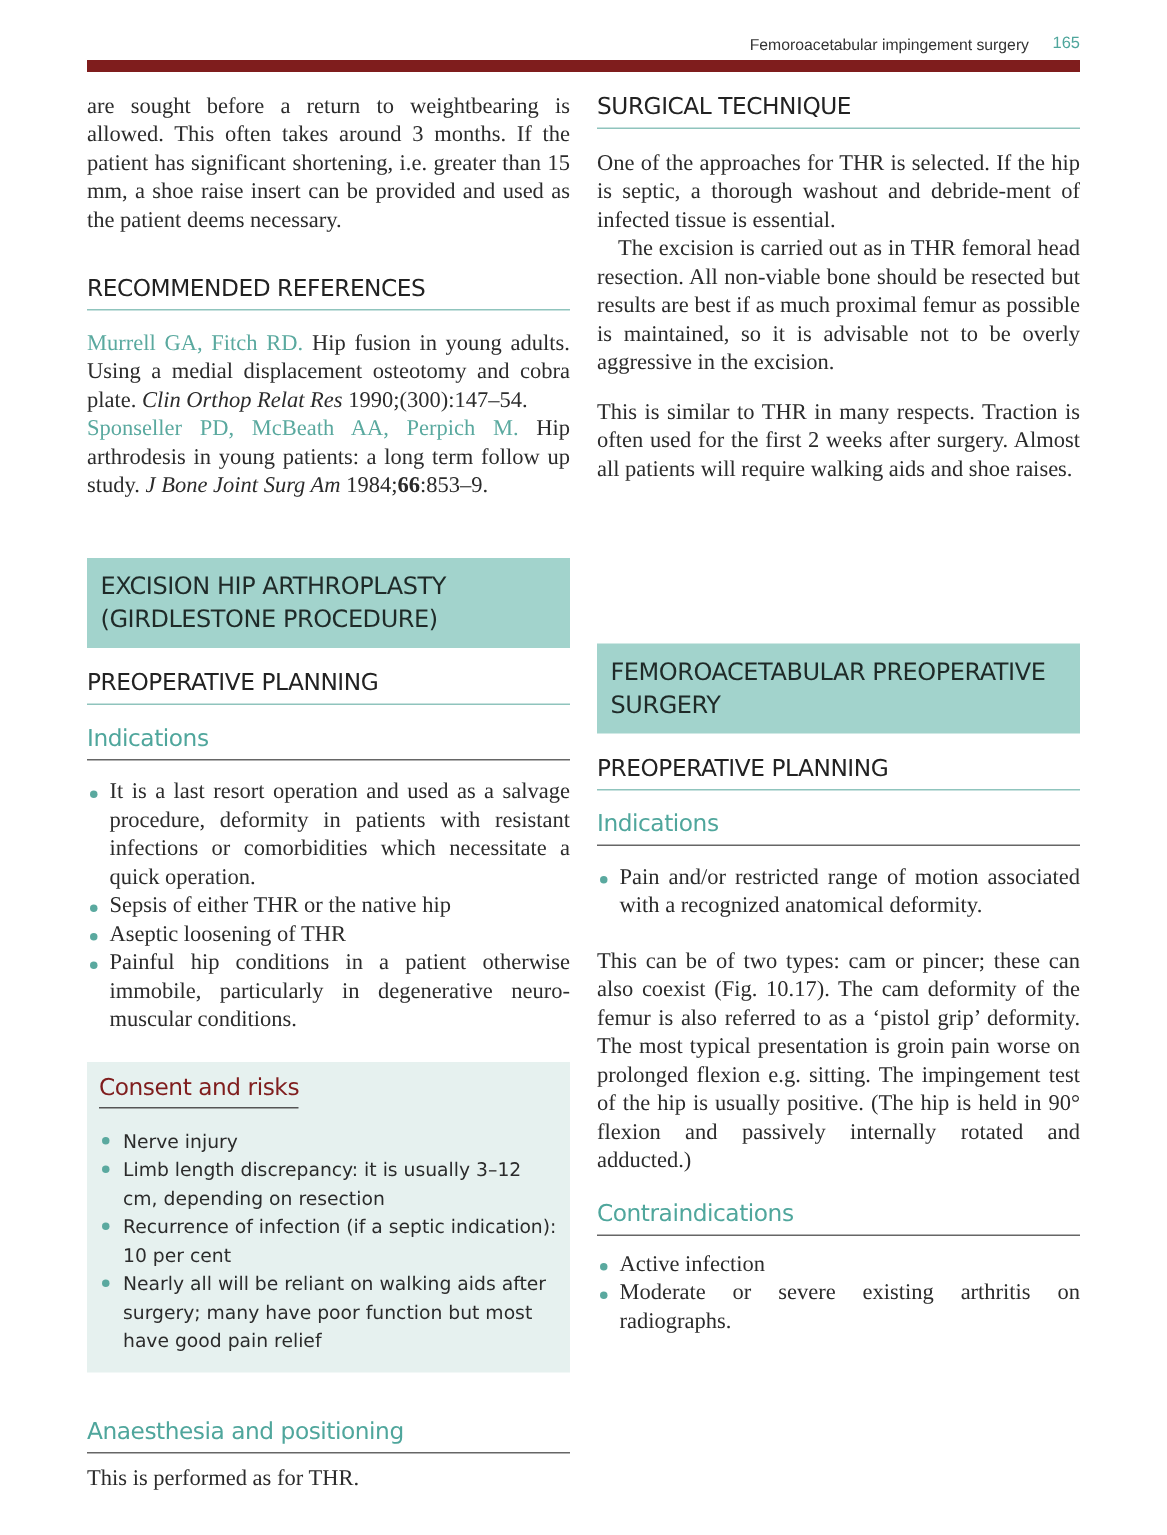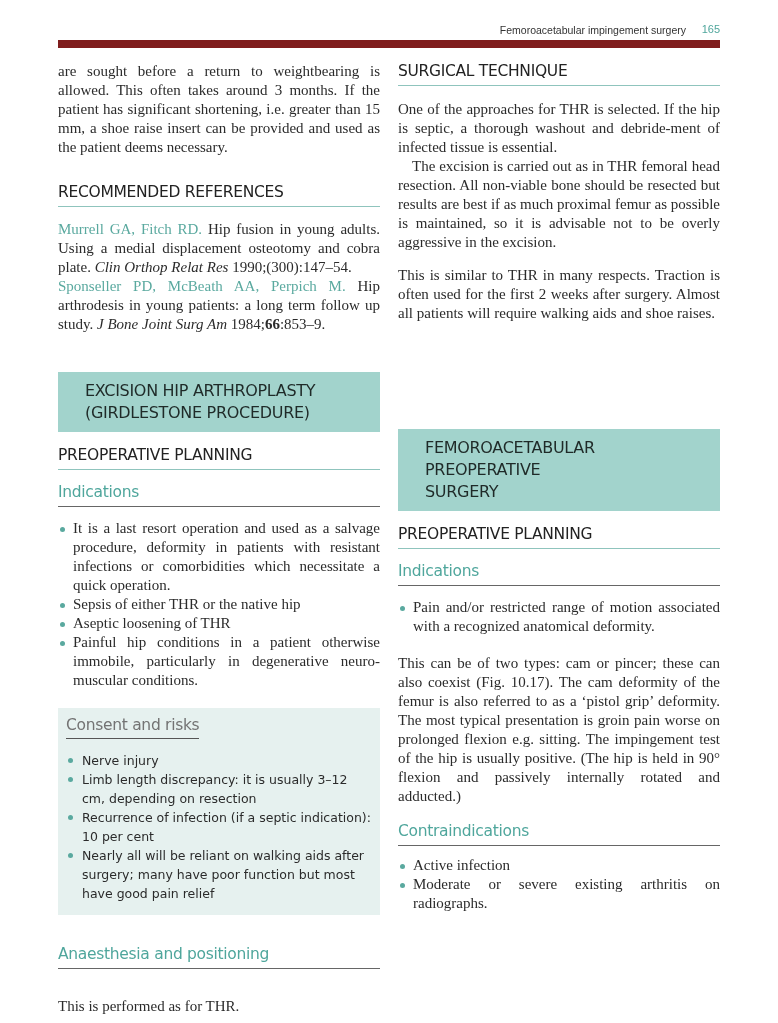--- a/index.html
+++ b/index.html
@@ -12,32 +12,32 @@
   .col { position: absolute; top: 62px; width: 322px; }
   .col-left { left: 58px; }
   .col-right { left: 398px; }
 
   p.body { margin: 0; font-family: "Liberation Serif", serif; font-size: 15px; line-height: 19px; text-align: justify; color: #2b2b2b; }
   p.indent { text-indent: 14px; }
 
   h2.sec { margin: 0; font-family: "DejaVu Sans", sans-serif; font-weight: normal; font-size: 15.5px; letter-spacing: -0.3px; color: #222; padding-bottom: 5px; border-bottom: 1.5px solid #8fc4bd; line-height: 18px; }
   h3.sub { margin: 0; font-family: "DejaVu Sans", sans-serif; font-weight: normal; font-size: 15.5px; letter-spacing: -0.3px; color: #4fa69c; padding-bottom: 5px; border-bottom: 1.5px solid #666; line-height: 18px; }
 
-  .chapter-box { background: #a2d3cc; padding: 8px 27px; }
+  .chapter-box { background: #a2d3cc; padding: 8px 9px; }
   .chapter-box h1 { margin: 0; font-family: "DejaVu Sans", sans-serif; font-weight: normal; font-size: 16px; letter-spacing: -0.3px; line-height: 22px; color: #1f2a28; }
 
   ul.bullets { list-style: none; margin: 0; padding: 0; }
   ul.bullets li { position: relative; padding-left: 15px; font-family: "Liberation Serif", serif; font-size: 15px; line-height: 19px; text-align: justify; color: #2b2b2b; }
   ul.bullets li::before { content: ""; position: absolute; left: 2px; top: 8px; width: 5px; height: 5px; border-radius: 50%; background: #5aa99f; }
 
   .ref { margin: 0; font-family: "Liberation Serif", serif; font-size: 15px; line-height: 19px; text-align: justify; color: #2b2b2b; }
   .ref .authors { color: #5aa99f; }
 
   .risk-box { background: #e6f1ef; padding: 8px 8px 12px 8px; }
-  .risk-box h3 { margin: 0 0 12px 0; display: inline-block; font-family: "DejaVu Sans", sans-serif; font-weight: normal; font-size: 15.5px; color: #737373; padding-bottom: 4px; border-bottom: 1.5px solid #555; line-height: 18px; letter-spacing: -0.3px; }
+  .risk-box h3 { margin: 0 0 12px 0; display: inline-block; font-family: "DejaVu Sans", sans-serif; font-weight: normal; font-size: 15.5px; color: #7f1d1d; padding-bottom: 4px; border-bottom: 1.5px solid #555; line-height: 18px; letter-spacing: -0.3px; }
   .risk-box ul.bullets li { font-family: "DejaVu Sans", sans-serif; font-size: 12.5px; line-height: 19px; text-align: left; padding-left: 16px; }
   .risk-box ul.bullets li::before { top: 7px; }
 </style>
 </head>
 <body>
 
 <div class="running-head">
   <span class="title">Femoroacetabular impingement surgery</span>
   <span class="page">165</span>
 </div>
@@ -75,21 +75,21 @@
     <h3>Consent and risks</h3>
     <ul class="bullets">
       <li>Nerve injury</li>
       <li>Limb length discrepancy: it is usually 3–12 cm, depending on resection</li>
       <li>Recurrence of infection (if a septic indication): 10 per cent</li>
       <li>Nearly all will be reliant on walking aids after surgery; many have poor function but most have good pain relief</li>
     </ul>
   </div>
 
   <h3 class="sub" style="margin-top:30px;">Anaesthesia and positioning</h3>
-  <p class="body" style="margin-top:28px;">This is performed as for THR.</p>
+  <p class="body" style="margin-top:8px;">This is performed as for THR.</p>
 </div>
 
 <div class="col col-right">
   <h2 class="sec">SURGICAL TECHNIQUE</h2>
   <p class="body" style="margin-top:14px;">One of the approaches for THR is selected. If the hip is septic, a thorough washout and debride-ment of infected tissue is essential.</p>
   <p class="body indent">The excision is carried out as in THR femoral head resection. All non-viable bone should be resected but results are best if as much proximal femur as possible is maintained, so it is advisable not to be overly aggressive in the excision.</p>
 
   <p class="body" style="margin-top:14px;">This is similar to THR in many respects. Traction is often used for the first 2 weeks after surgery. Almost all patients will require walking aids and shoe raises.</p>
 
   <div class="chapter-box" style="margin-top:106px;">

